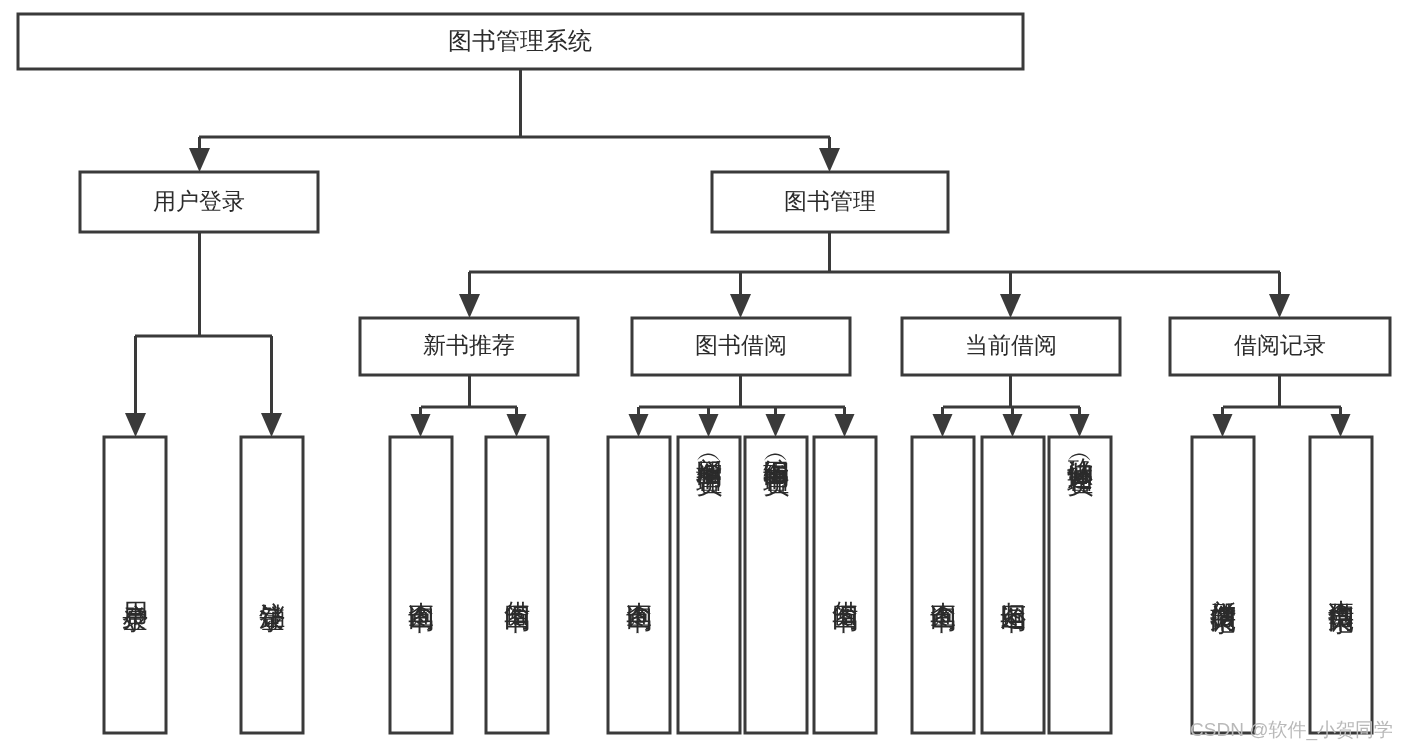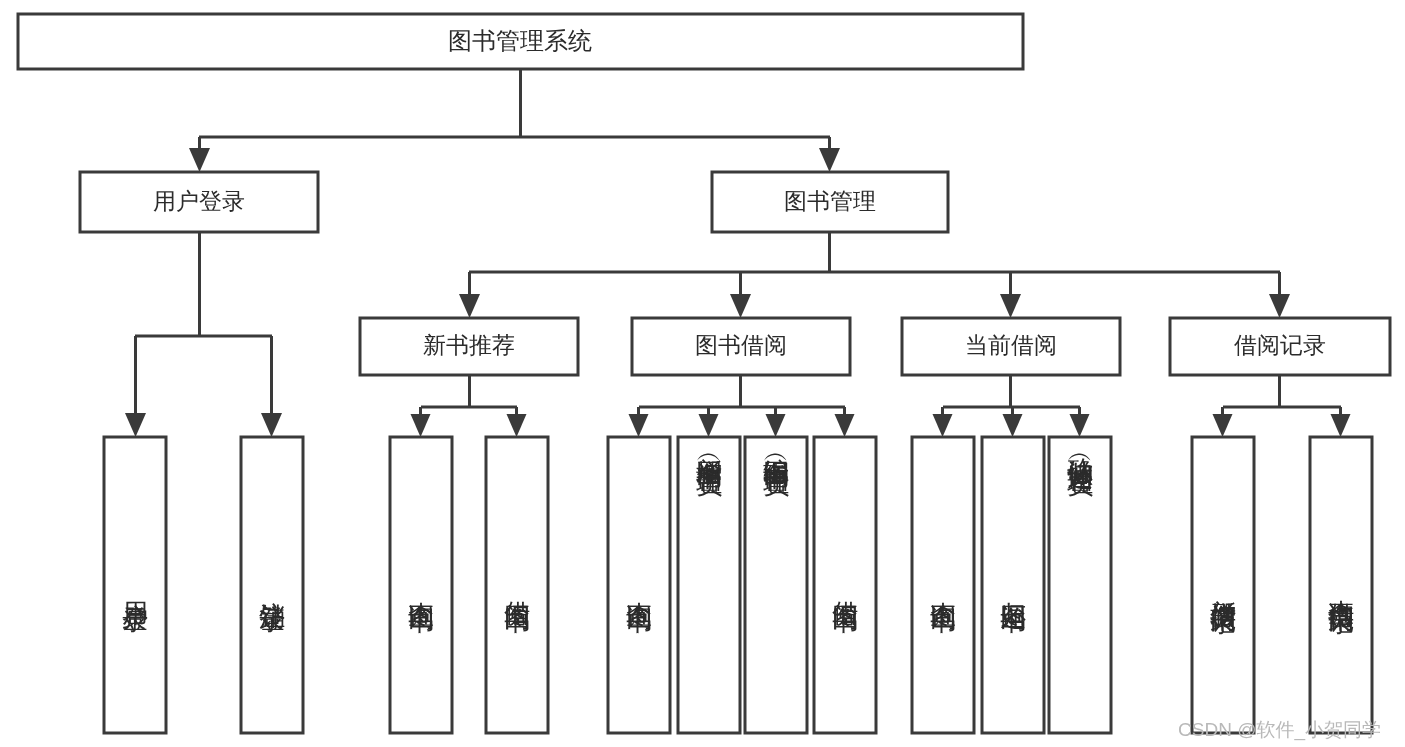--- a/index.html
+++ b/index.html
@@ -68,21 +68,21 @@
     stroke-width: 3;
     fill: none;
     stroke-linecap: butt;
   }
   .arrow-head {
     fill: #3a3a3a;
     stroke: none;
   }
   .watermark {
     position: absolute;
-    right: 24px;
+    right: 12px;
     bottom: 4px;
     font-family: "Liberation Sans", "DejaVu Sans", sans-serif;
     font-size: 19px;
     color: #b9b9b9;
     white-space: nowrap;
     user-select: none;
   }
 </style>
 </head>
 <body>

